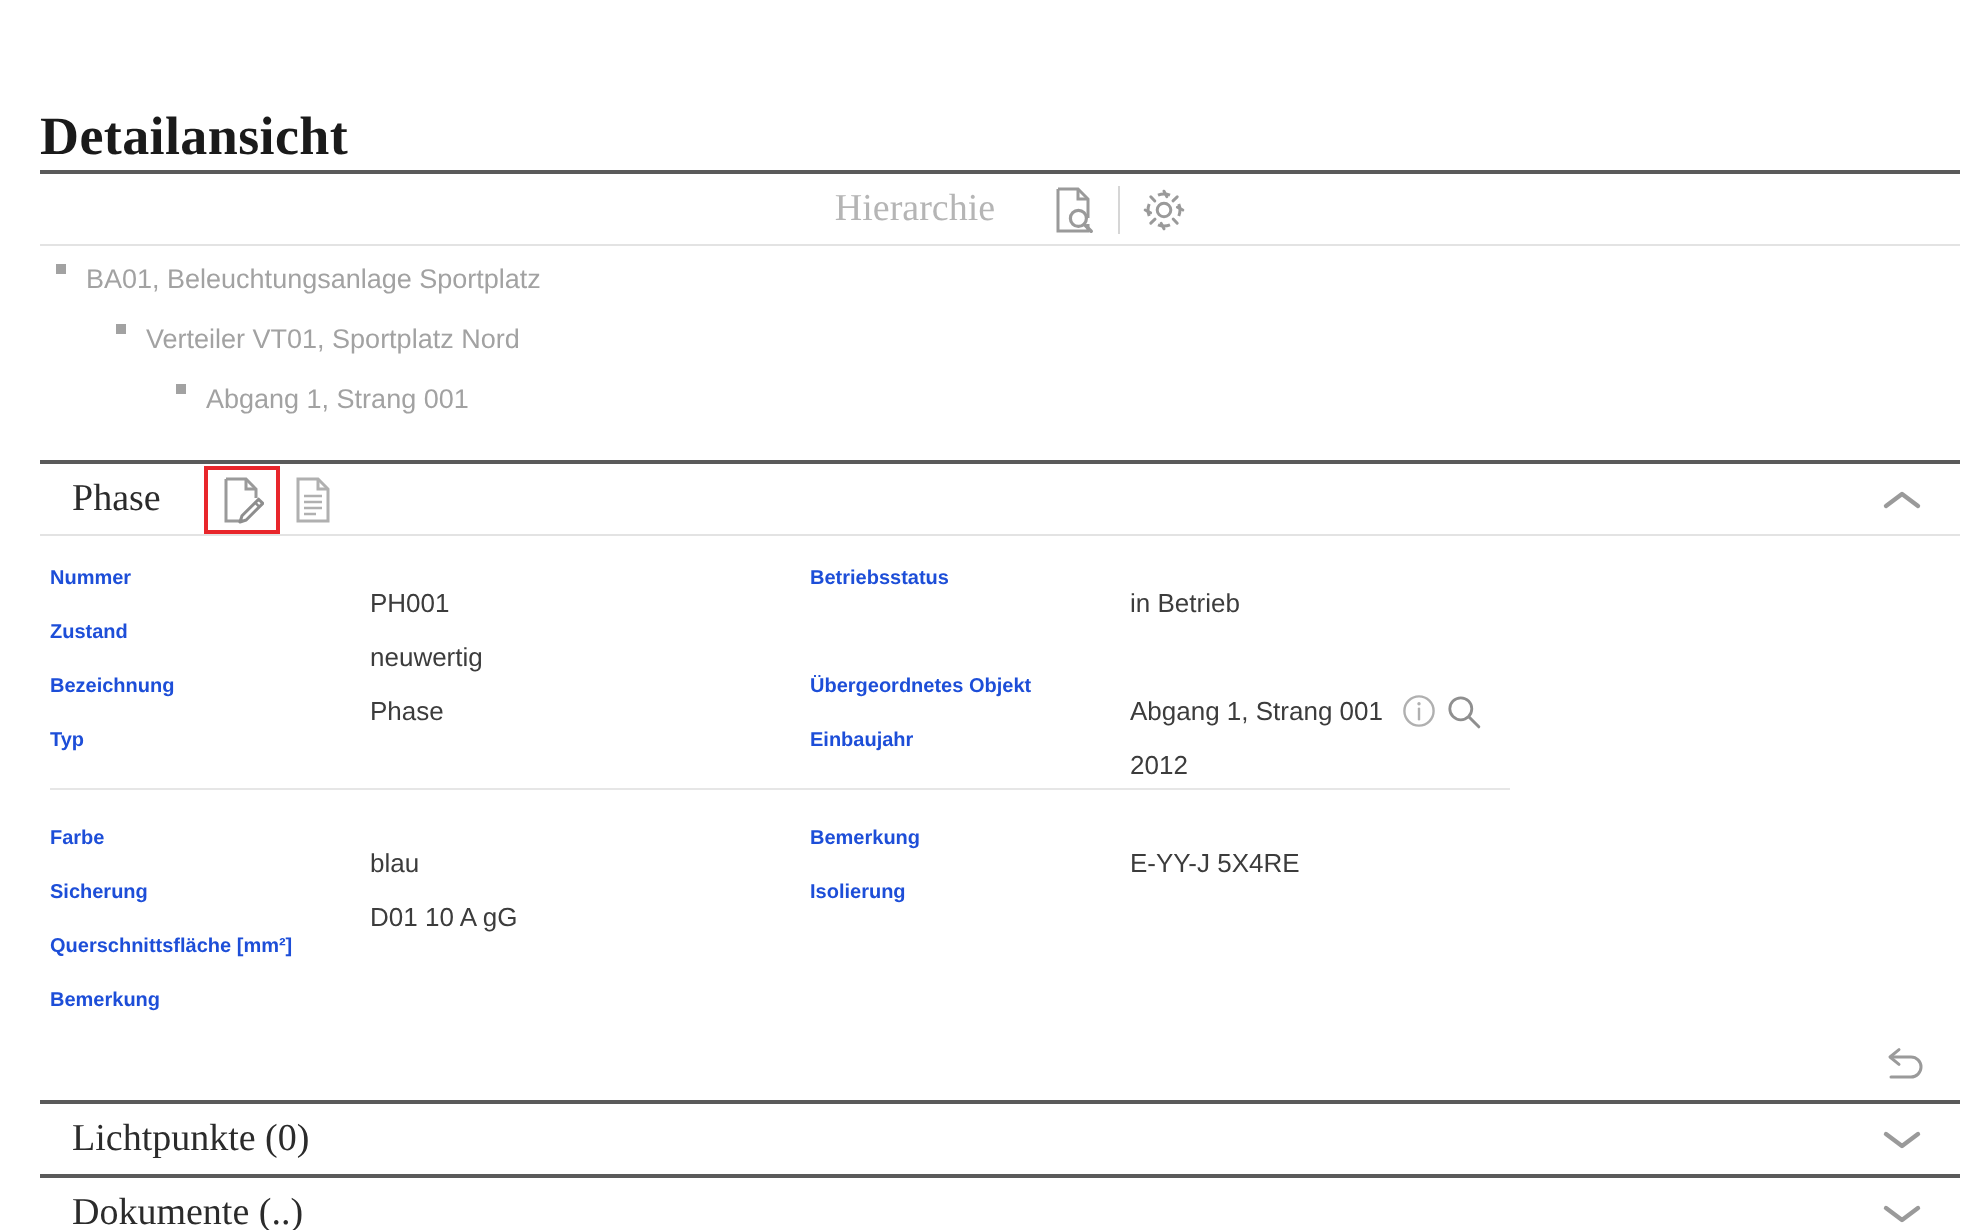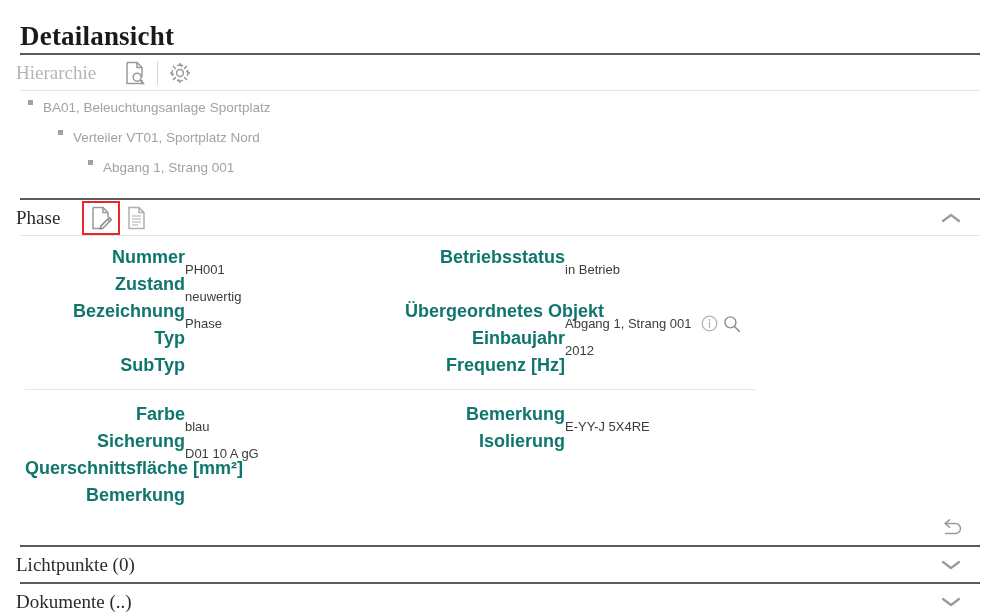--- a/index.html
+++ b/index.html
@@ -19,42 +19,44 @@
 
   
   .page-title {
     font-family: "Liberation Serif", serif;
     font-weight: bold;
     font-size: 27px;
     color: #1a1a1a;
     letter-spacing: .2px;
     padding: 19px 0 0 20px;
     line-height: 34px;
+    margin-top: 32px;
   }
 
   
   .rule-dark {
     height: 2px;
     background: #5a5a5a;
     margin: 0 3px 0 20px;
   }
   .rule-light {
     height: 1px;
     background: #e3e3e3;
     margin: 0 3px 0 20px;
   }
 
   
   .section-head {
     display: flex;
     align-items: center;
-    margin-left: 16px;
+    margin-left: 36px;
     margin-right: 3px;
     height: 35px;
     box-sizing: border-box;
+    justify-content: center;
   }
   .section-title {
     font-family: "Liberation Serif", serif;
     font-size: 19px;
     line-height: 19px;
     white-space: nowrap;
   }
   .section-title.muted { color: #b5b5b5; }
   .section-title.dark  { color: #2b2b2b; }
 
@@ -130,25 +132,24 @@
   .col {
     display: flex;
     align-items: center;
     height: 27px;
   }
   .col-left  { width: 380px; flex: 0 0 380px; }
   .col-right { width: 380px; flex: 0 0 380px; }
   .f-label {
     width: 160px;
     flex: 0 0 160px;
-    font-size: 18px;
+    font-size: 10px;
     font-weight: bold;
-    color: #0f766e;
+    color: #1d4ed8;
     white-space: nowrap;
-    text-align: right;
   }
   .f-value {
     font-size: 13px;
     color: #3c3c3c;
     white-space: nowrap;
     display: flex;
     align-items: center;
     margin-top: 24px;
   }
   .value-icons {
@@ -319,30 +320,20 @@
       <div class="col col-left">
         <span class="f-label">Typ</span>
         <span class="f-value"></span>
       </div>
       <div class="col col-right">
         <span class="f-label">Einbaujahr</span>
         <span class="f-value">2012</span>
       </div>
     </div>
 
-    <div class="field-row">
-      <div class="col col-left">
-        <span class="f-label">SubTyp</span>
-        <span class="f-value"></span>
-      </div>
-      <div class="col col-right">
-        <span class="f-label">Frequenz [Hz]</span>
-        <span class="f-value"></span>
-      </div>
-    </div>
 
     <div class="group-divider"></div>
 
   </div>
 
   <div class="field-group">
 
     <div class="field-row">
       <div class="col col-left">
         <span class="f-label">Farbe</span>

